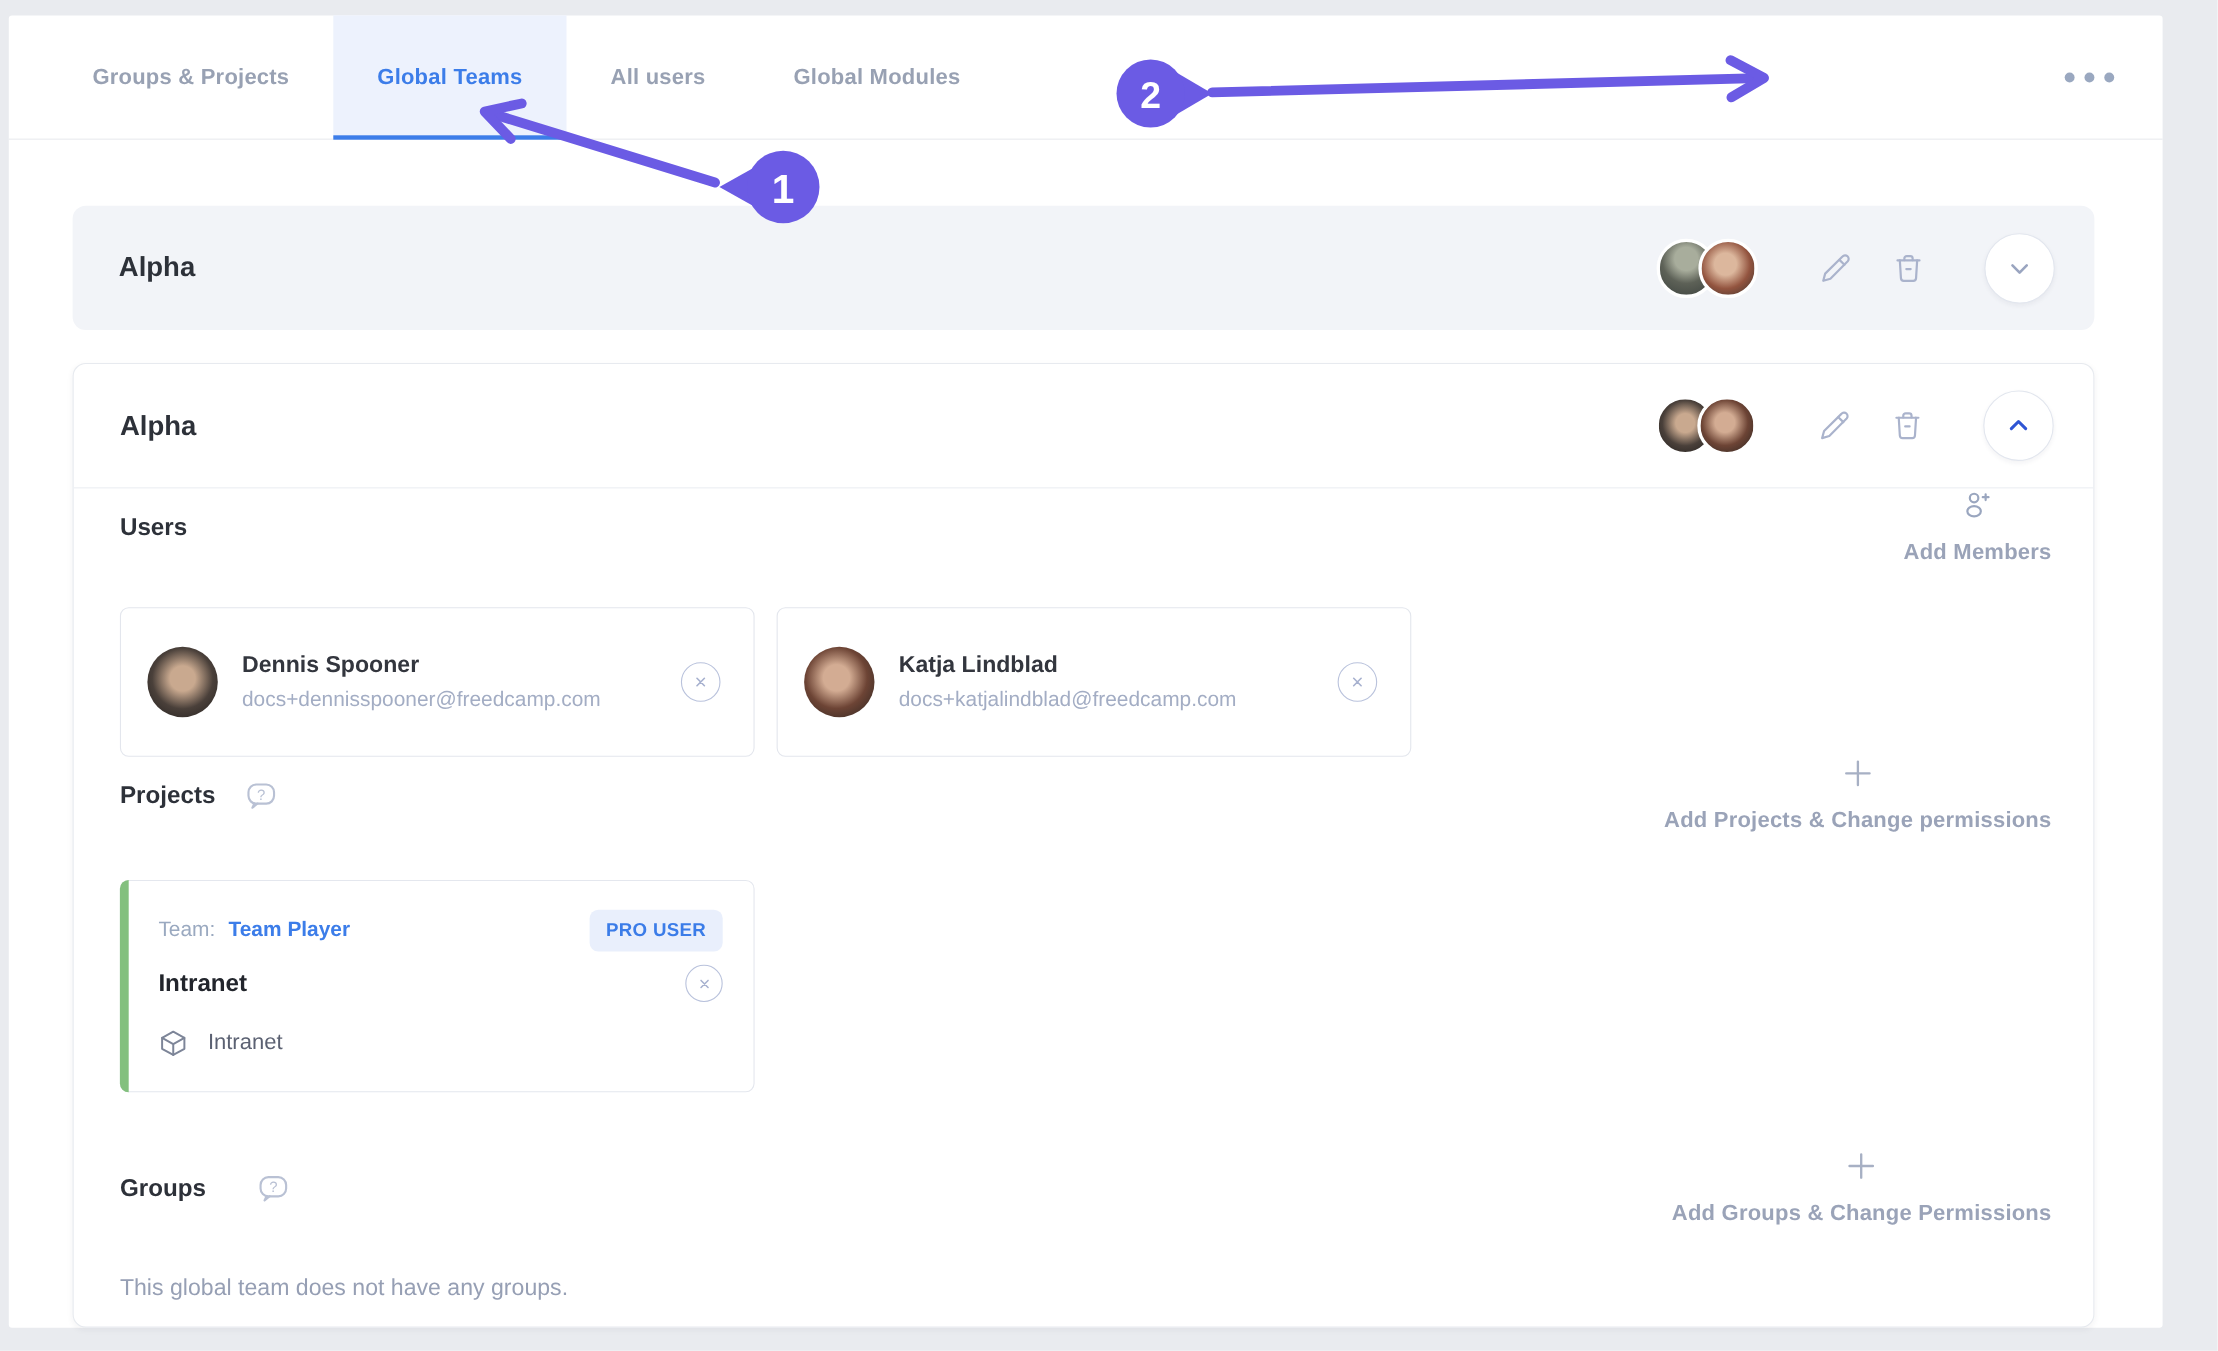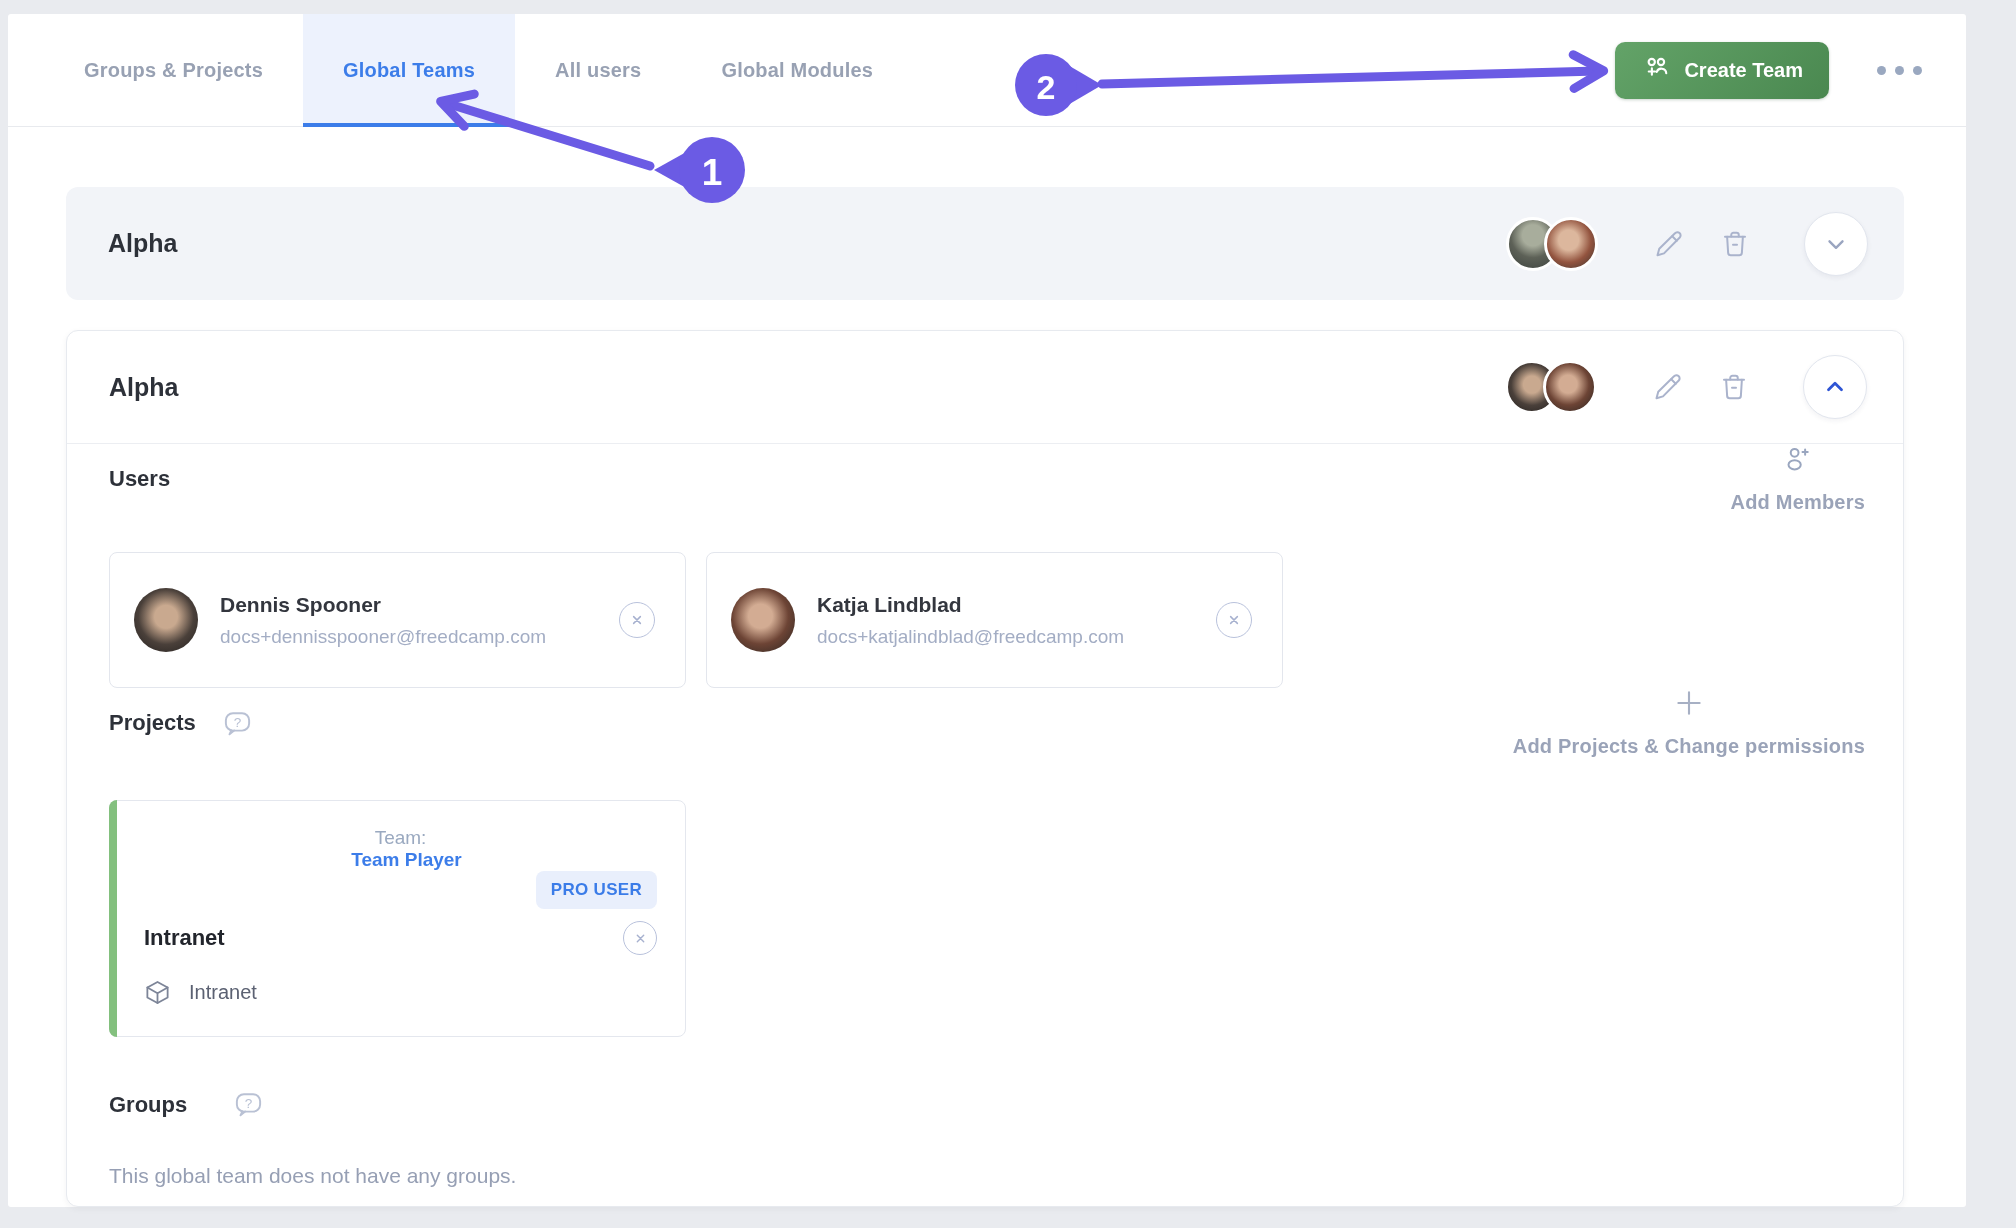--- a/index.html
+++ b/index.html
@@ -95,21 +95,21 @@
   
   .project-card{
     width:577px;min-height:188px;box-sizing:border-box;margin-top:42px;
     border:1px solid #e4e7ee;border-radius:8px;position:relative;
     padding:26px 28px 30px 34px;background:#fff;
   }
   .project-card::before{
     content:"";position:absolute;left:-1px;top:-1px;bottom:-1px;width:8px;
     background:#83c07e;border-radius:8px 0 0 8px;
   }
-  .proj-row1{display:flex;align-items:center;flex-direction:column;}
+  .proj-row1{display:flex;align-items:center;}
   .proj-team-label{font-size:19px;color:#9aa9c0;}
   .proj-team-link{font-size:19px;color:#3c7de9;font-weight:bold;margin-left:12px;cursor:pointer;}
   .pro-badge{
     margin-left:auto;background:#e9effc;color:#3b7ce8;font-weight:bold;font-size:17px;
     padding:9px 15px;border-radius:8px;letter-spacing:.3px;
   }
   .proj-row2{display:flex;align-items:center;margin-top:12px;}
   .proj-name{font-size:22px;font-weight:bold;color:#22252c;}
   .proj-row2 .remove-btn{width:34px;height:34px;}
   .proj-row3{display:flex;align-items:center;margin-top:24px;color:#7d8598;}
@@ -131,31 +131,20 @@
     <div class="tab active">
       <span>Global Teams</span>
     </div>
     <div class="tab">
       <span>All users</span>
     </div>
     <div class="tab">
       <span>Global Modules</span>
     </div>
     <div class="header-right">
-      <button class="create-btn">
-        <span style="display:flex;">
-          <svg width="30" height="30" viewBox="0 0 24 24" fill="none" stroke="#ffffff" stroke-width="1.7" stroke-linecap="round" stroke-linejoin="round">
-            <circle cx="8.6" cy="5.6" r="2.5"></circle>
-            <circle cx="16" cy="5.6" r="2.5"></circle>
-            <path d="M12.6 13.6a3.9 3.9 0 0 1 7.6 1"></path>
-            <path d="M6.2 13.2h5M8.7 10.7v5"></path>
-          </svg>
-        </span>
-        <span>Create Team</span>
-      </button>
       <div class="dots">
         <i></i>
           <i></i>
           <i></i>
       </div>
     </div>
   </div>
 
   <div class="team-row">
     <span class="team-name">Alpha</span>
@@ -317,20 +306,28 @@
 
       <div class="section-header" style="margin-top:52px;gap:20px;">
         <span class="section-title">Groups</span>
         <span class="help-icon">
           <svg width="31" height="31" viewBox="0 0 24 24" fill="none" stroke="currentColor" stroke-width="1.5" stroke-linecap="round" stroke-linejoin="round">
             <rect x="3" y="4" width="18" height="13.5" rx="5.5"></rect>
             <path d="M7.2 17.4l-1.4 3 3.6-3"></path>
             <text x="12" y="14.6" text-anchor="middle" font-size="10.5" fill="currentColor" stroke="none">?</text>
           </svg>
         </span>
+        <div class="section-action">
+          <span class="plus-ic">
+            <svg width="30" height="30" viewBox="0 0 24 24" fill="none" stroke="currentColor" stroke-width="1.7" stroke-linecap="round">
+              <path d="M12 3.5v17M3.5 12h17"></path>
+            </svg>
+          </span>
+          <span>Add Groups &amp; Change Permissions</span>
+        </div>
       </div>
       <div class="empty-text">This global team does not have any groups.</div>
 
     </div>
   </div>
 </div>
 
 <svg class="annotations" width="2016" height="1228" viewBox="0 0 2016 1228">
   <defs>
     <marker id="ah" viewBox="0 0 12 12" refX="8.5" refY="6" markerWidth="5" markerHeight="5" orient="auto-start-reverse">

